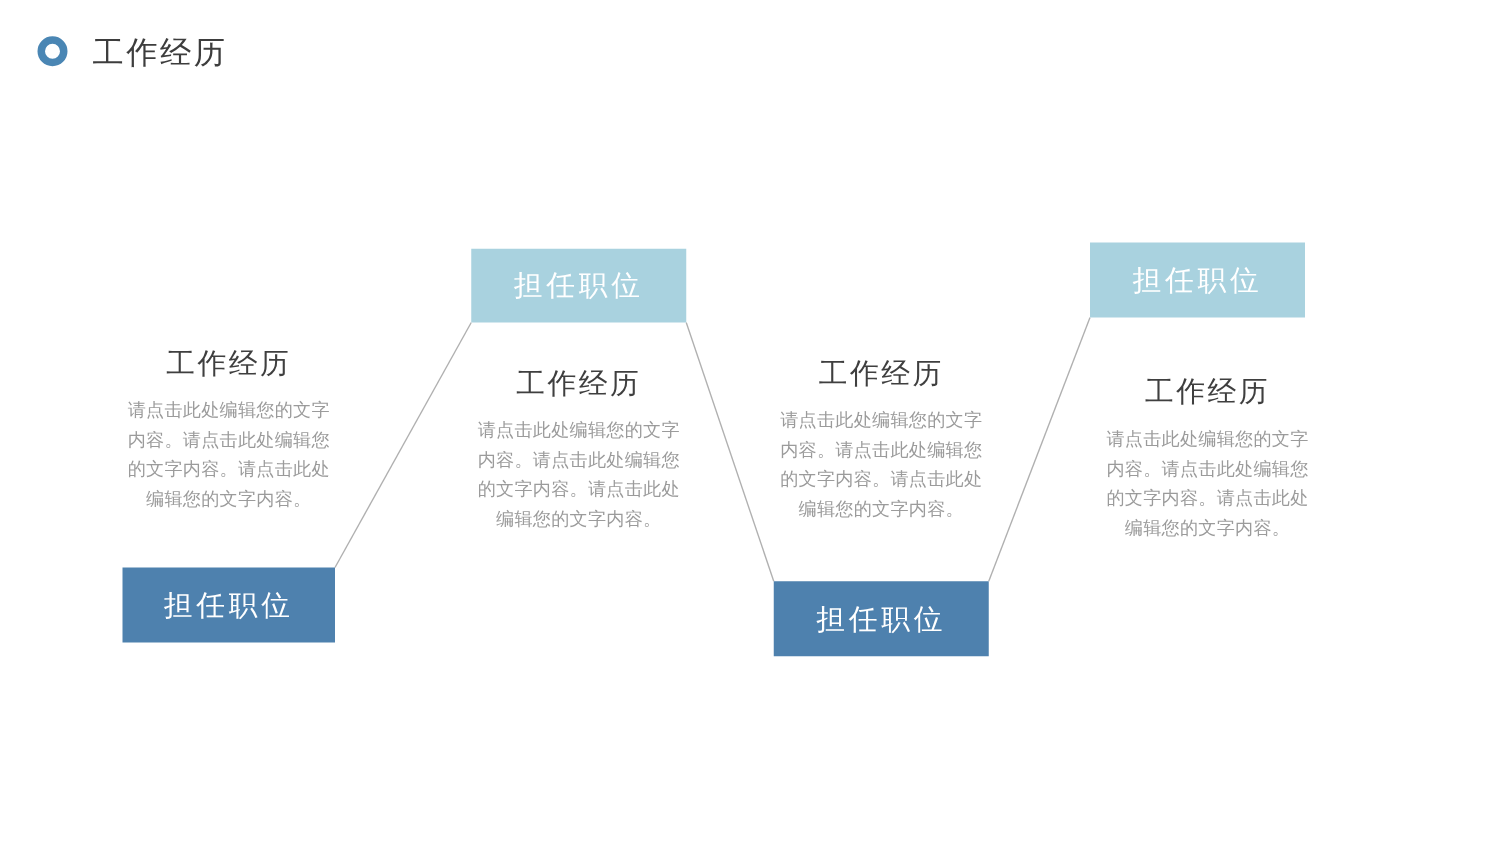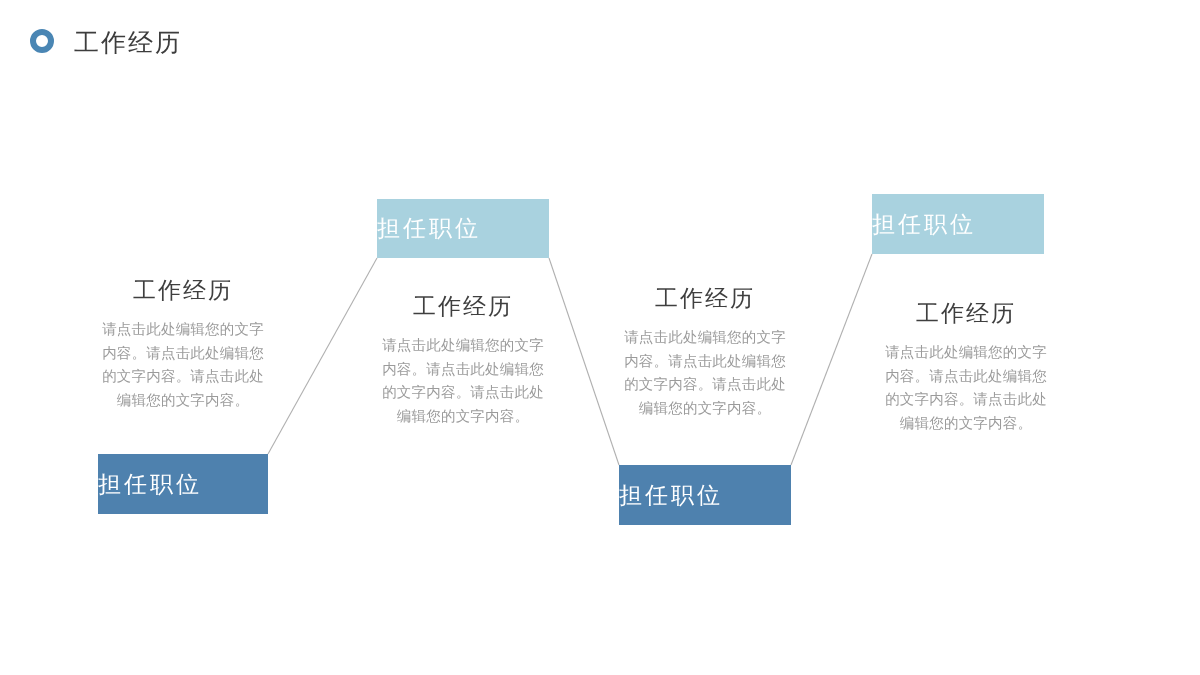--- a/index.html
+++ b/index.html
@@ -63,21 +63,21 @@
     width: 1200px;
     height: 675px;
     pointer-events: none;
   }
 
   
   .role-box {
     position: absolute;
     display: flex;
     align-items: center;
-    justify-content: flex-start;
+    justify-content: center;
     color: #ffffff;
     font-size: 23px;
     letter-spacing: 3px;
     box-sizing: border-box;
     font-family: "Liberation Serif", "DejaVu Serif", serif;
   }
   .role-box.dark  { background: #4e81ae; }
   .role-box.light { background: #a9d2df; }
 
   #role-1 { left: 98px;  top: 454px; width: 170px; height: 60px; }

